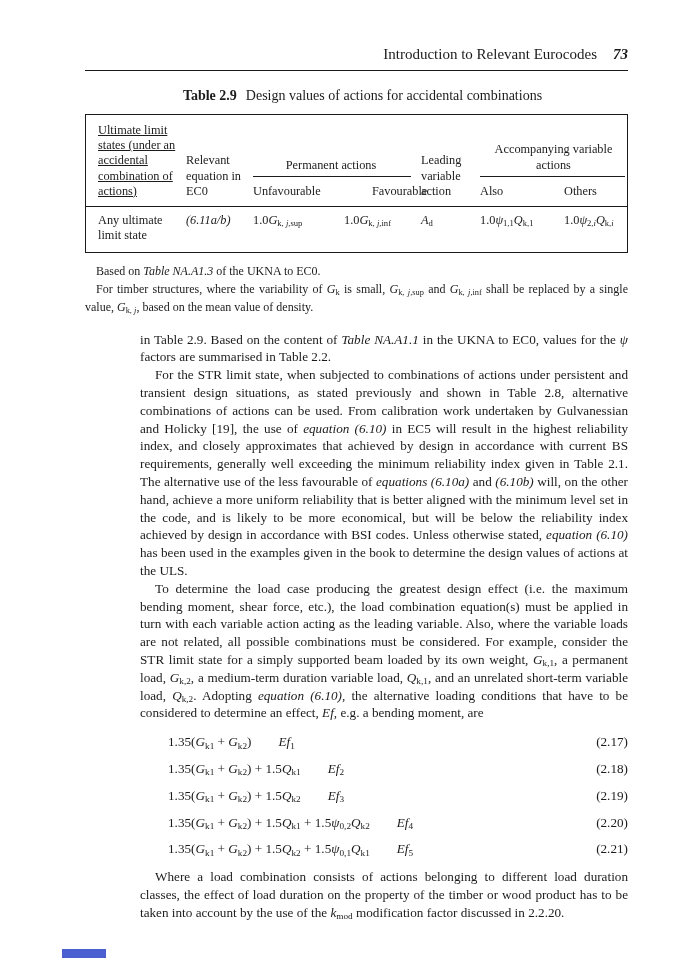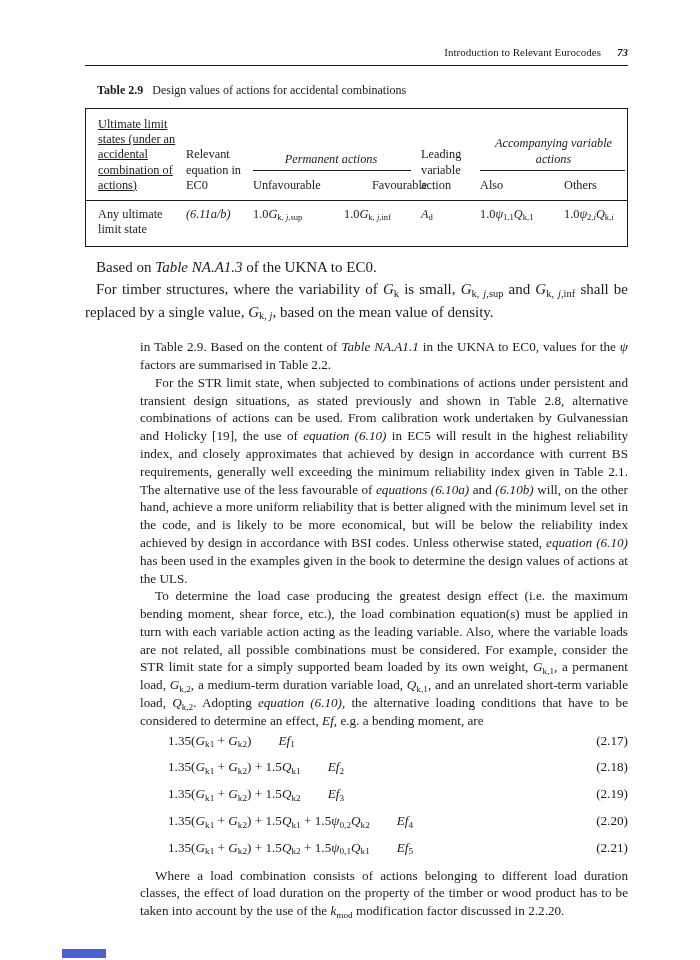--- a/index.html
+++ b/index.html
@@ -4,57 +4,57 @@
 <style>
   html,body { margin:0; padding:0; background:#e8e8e8; }
   .page {
     position:relative; width:700px; height:960px; margin:0 auto;
     background:#ffffff; color:#1b1b1b; overflow:hidden;
     font-family:"Liberation Serif","DejaVu Serif",serif;
   }
   .content { padding:46px 72px 0 85px; }
 
   
-  .running-head { display:flex; justify-content:flex-end; align-items:baseline; font-size:11px; }
+  .running-head { display:flex; justify-content:flex-end; align-items:baseline; font-size:15px; }
   .running-head .pagenum { font-weight:bold; margin-left:16px;font-style:italic; }
   .head-rule { border-top:1.6px solid #1b1b1b; margin-top:7px; }
 
   
-  .caption { margin:17px 0 0 12px; font-size:12px; }
+  .caption { margin:17px 0 0 12px; font-size:14px;text-align:center; }
   .caption .cap-label { font-weight:bold; margin-right:9px; }
 
   
   .tablebox { margin-top:10px; border:1.6px solid #1b1b1b; font-size:12.3px; line-height:1.24; overflow:hidden; }
   .thead { display:grid; grid-template-columns:88px 67px 168px 59px 1fr; align-items:end; padding:8px 0 7px 12px; }
   .thead .c, .tbody .c { padding-right:4px; }
   .c1 { align-self:start;text-decoration:underline; }
   .group { display:flex; flex-direction:column; justify-content:flex-end; }
-  .glabel { text-align:center;font-style:italic; }
+  .glabel { text-align:center; }
   .g34 .glabel { padding-right:12px; }
   .grule { border-top:1.2px solid #1b1b1b; margin:3px 10px 7px 0; }
   .g67 .grule { margin-right:2px; }
   .gsubs { display:grid; }
   .g34 .gsubs { grid-template-columns:91px 77px;gap:28px; }
   .g67 .gsubs { grid-template-columns:84px 1fr; }
   .trule { border-top:1.6px solid #1b1b1b; }
   .tbody { display:grid; grid-template-columns:88px 67px 91px 77px 59px 84px 1fr; padding:6px 0 8px 12px; }
   .tbody .c { white-space:nowrap; }
   .tbody .c.wrap { white-space:normal; }
 
   
-  .footnotes { margin-top:9px; font-size:15px; line-height:1.5; text-align:justify; }
+  .footnotes { margin-top:9px; font-size:12px; line-height:1.5; text-align:justify; }
   .footnotes p { margin:0; text-indent:11px; }
 
   
   .bodytext { margin:15px 0 0 55px; width:488px; font-size:13.2px; line-height:17.8px; text-align:justify; }
   .bodytext p { margin:0; }
   .bodytext p.ind { text-indent:15px; }
 
   
-  .equations { margin:2px 0 10px 28px; width:460px; }
+  .equations { margin:11px 0 10px 28px; width:460px; }
   .eq { display:flex; align-items:baseline; }
   .eq + .eq { margin-top:9px; }
   .eq .effect { margin-left:27px; }
   .eq .num { margin-left:auto; }
 
   
   .run-r { font-style:normal; }
   .run-i { font-style:italic; }
   .run-sub  { font-size:70%; line-height:0; position:relative; top:0.27em; }
   .run-subi { font-size:70%; line-height:0; position:relative; top:0.27em; font-style:italic; }

